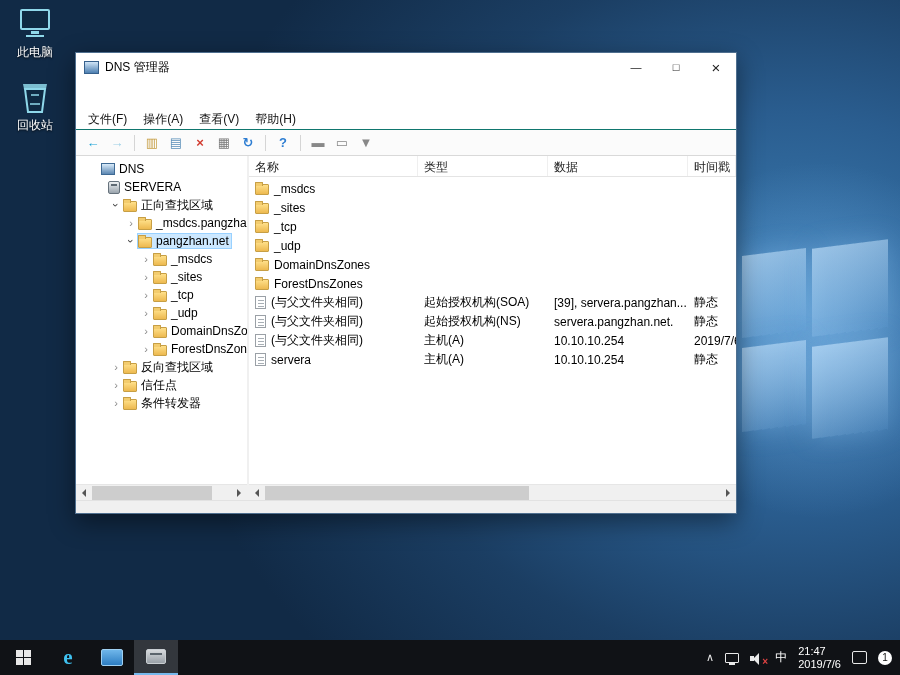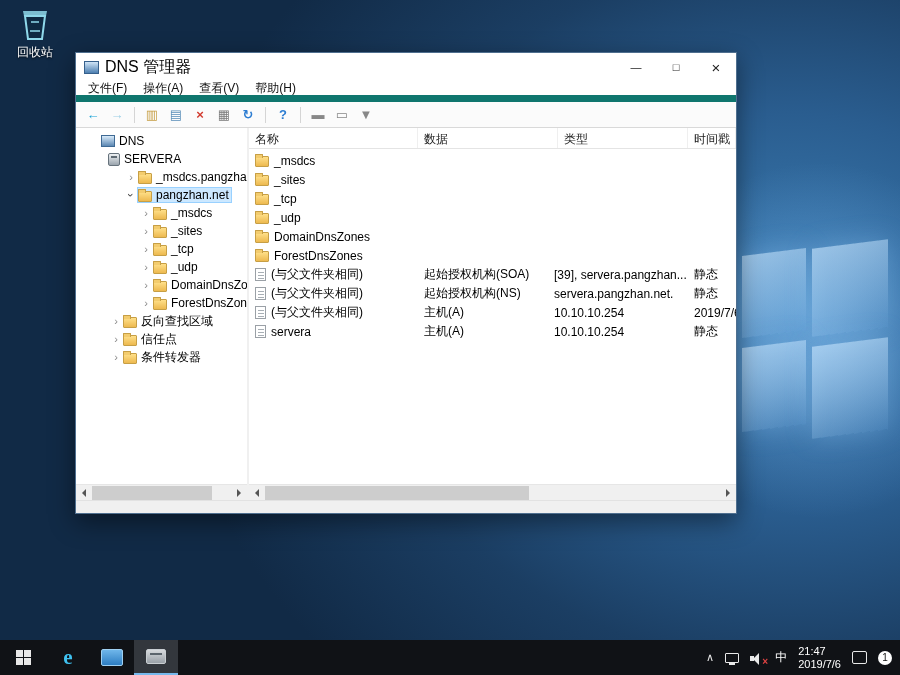--- a/index.html
+++ b/index.html
@@ -26,24 +26,24 @@
   .desk-icons{position:absolute;left:2px;top:6px;width:70px;}
   .desk-icon{width:66px;margin-bottom:18px;text-align:center;cursor:default;}
   .desk-icon .art{height:36px;display:flex;align-items:center;justify-content:center;}
   .desk-icon .lbl{color:#fff;font-size:12px;text-shadow:0 1px 2px rgba(0,0,0,.9);margin-top:2px;}
 
   
   .window{position:absolute;left:75px;top:52px;width:662px;height:462px;background:#fff;
     border:1px solid #4f6f8f;box-shadow:0 8px 24px rgba(0,0,0,.45);display:flex;flex-direction:column;z-index:5;}
   .titlebar{height:28px;background:#fff;display:flex;align-items:center;padding-left:8px;flex:0 0 auto;}
   .title-icon{width:15px;height:13px;background:linear-gradient(#cfe4f7,#4d7fb0);border:1px solid #36608c;margin-right:6px;}
-  .title-text{font-size:16px;color:#000;flex:1;}
+  .title-text{font-size:12px;color:#000;flex:1;}
   .win-btn{width:40px;height:28px;display:flex;align-items:center;justify-content:center;color:#222;font-size:11px;}
   .win-btn.close{font-size:15px;}
-  .menubar{height:21px;background:#fff;border-bottom:7px solid #0f766e;display:flex;align-items:center;padding-left:4px;flex:0 0 auto;}
+  .menubar{height:21px;background:#fff;border-bottom:1px solid #0f766e;display:flex;align-items:center;padding-left:4px;flex:0 0 auto;margin-top:28px;}
   .menu-item{padding:2px 8px;font-size:12px;color:#111;}
   .toolbar{height:26px;background:#fbfbfb;border-bottom:1px solid #d9d9d9;display:flex;align-items:center;padding-left:6px;gap:2px;flex:0 0 auto;}
   .tool-btn{width:22px;height:20px;display:flex;align-items:center;justify-content:center;font-size:13px;font-weight:bold;}
   .tool-sep{width:1px;height:16px;background:#d5d5d5;margin:0 4px;}
 
   .content{flex:1;display:flex;min-height:0;}
   .bottom-strip{height:13px;background:#f0f0f0;border-top:1px solid #e2e2e2;flex:0 0 auto;}
 
   
   .tree-pane{width:173px;flex:0 0 auto;display:flex;flex-direction:column;border-right:2px solid #f0f0f0;background:#fff;}
@@ -118,20 +118,30 @@
 
 <div class="logo-glow"></div>
 <div class="logo-pane lp1"></div>
 <div class="logo-pane lp2"></div>
 <div class="logo-pane lp3"></div>
 <div class="logo-pane lp4"></div>
 
 <div class="desk-icons">
   <div class="desk-icon">
     <div class="art">
+      <svg width="36" height="32" viewBox="0 0 36 32">
+        <rect x="4" y="2" width="28" height="19" rx="1" fill="rgba(10,40,60,.35)" stroke="#8fd8ea" stroke-width="2"></rect>
+        <rect x="14" y="23" width="8" height="3" fill="#8fd8ea"></rect>
+        <rect x="9" y="27" width="18" height="2" fill="#8fd8ea"></rect>
+      </svg>
+    </div>
+    <div class="lbl">此电脑</div>
+  </div>
+  <div class="desk-icon">
+    <div class="art">
       <svg width="32" height="34" viewBox="0 0 32 34">
         <path d="M6 9 L26 9 L23 32 L9 32 Z" fill="rgba(10,40,60,.35)" stroke="#8fd8ea" stroke-width="2"></path>
         <path d="M4 4 L28 4 L27 9 L5 9 Z" fill="#8fd8ea" opacity=".85"></path>
         <path d="M12 15 L20 15 M11 24 L21 24" stroke="#8fd8ea" stroke-width="1.5"></path>
       </svg>
     </div>
     <div class="lbl">回收站</div>
   </div>
 </div>
 
@@ -192,20 +202,27 @@
 
   <div class="tree-row" style="padding-left: 19px;">
     <span class="expander"></span>
     <span class="tree-inner">
       <span class="mini-icon icon-server"></span>
       <span class="tree-label">SERVERA</span>
     </span>
   </div>
 
 
+  <div class="tree-row" style="padding-left: 34px;">
+    <span class="expander open">›</span>
+    <span class="tree-inner">
+      <span class="mini-icon icon-folder"></span>
+      <span class="tree-label">正向查找区域</span>
+    </span>
+  </div>
 
   <div class="tree-row" style="padding-left: 49px;">
     <span class="expander">›</span>
     <span class="tree-inner">
       <span class="mini-icon icon-folder"></span>
       <span class="tree-label">_msdcs.pangzhan.net</span>
     </span>
   </div>
 
   <div class="tree-row" style="padding-left: 49px;">
@@ -297,22 +314,22 @@
           </span>
         <span class="sb-arrow">
             <span class="tri right"></span>
           </span>
       </div>
     </div>
 
     <div class="list-pane">
       <div class="list-header" id="list-header">
           <span class="hcell c-name">名称</span>
+          <span class="hcell c-type">类型</span>
           <span class="hcell c-data">数据</span>
-          <span class="hcell c-type">类型</span>
           <span class="hcell c-ts">时间戳</span>
         </div>
       <div class="list-body" id="list-rows">
   <div class="list-row">
     <span class="cell c-name">
               <span class="mini-icon icon-folder"></span>
               <span class="cell-text">_msdcs</span>
             </span>
     <span class="cell c-type"></span>
     <span class="cell c-data"></span>

